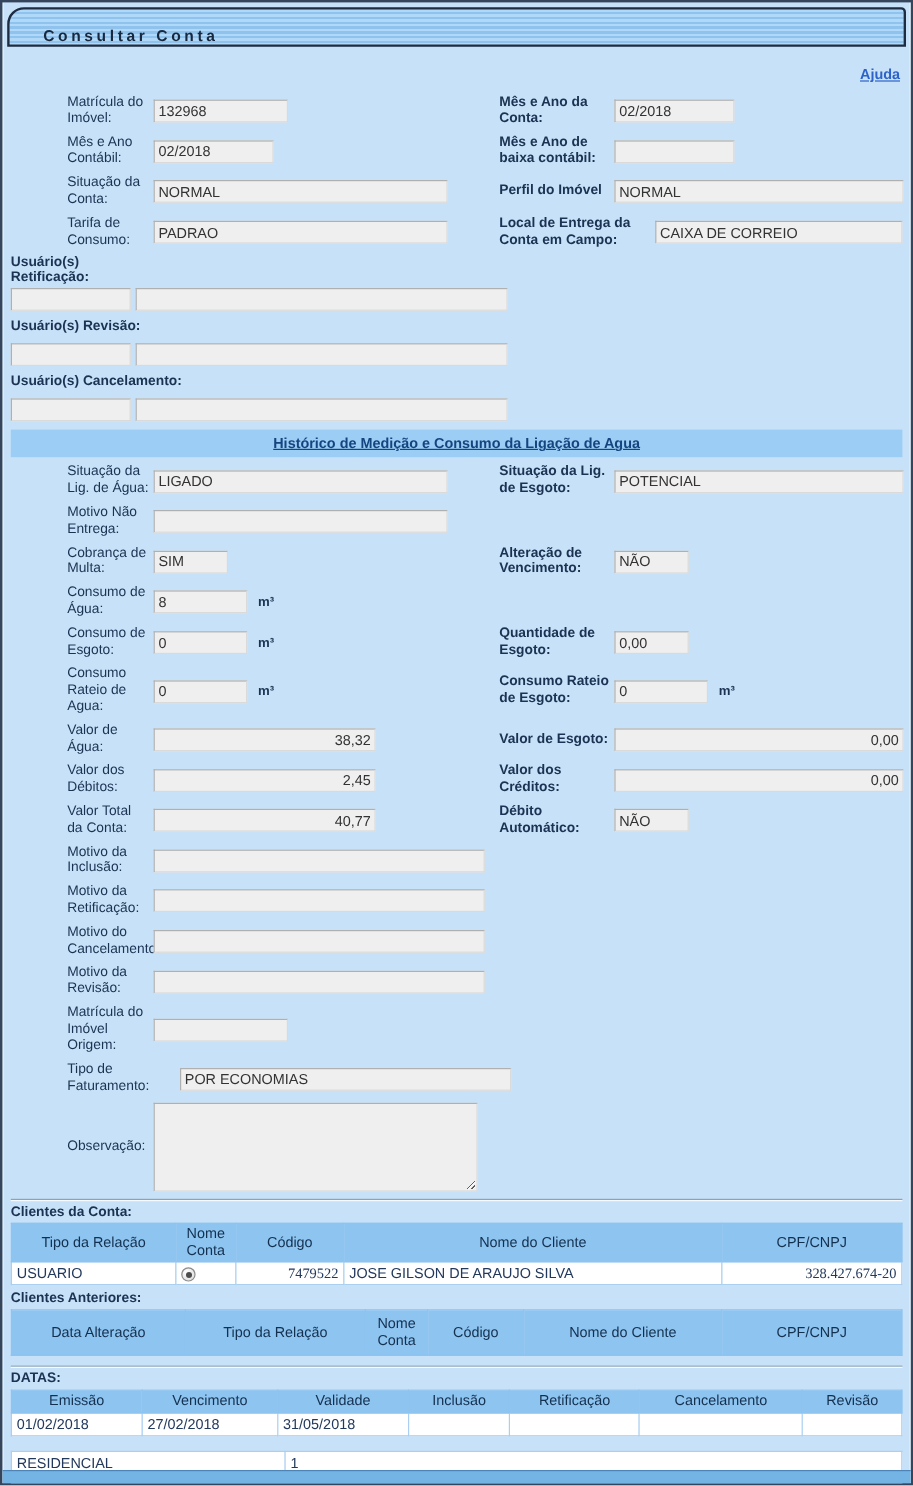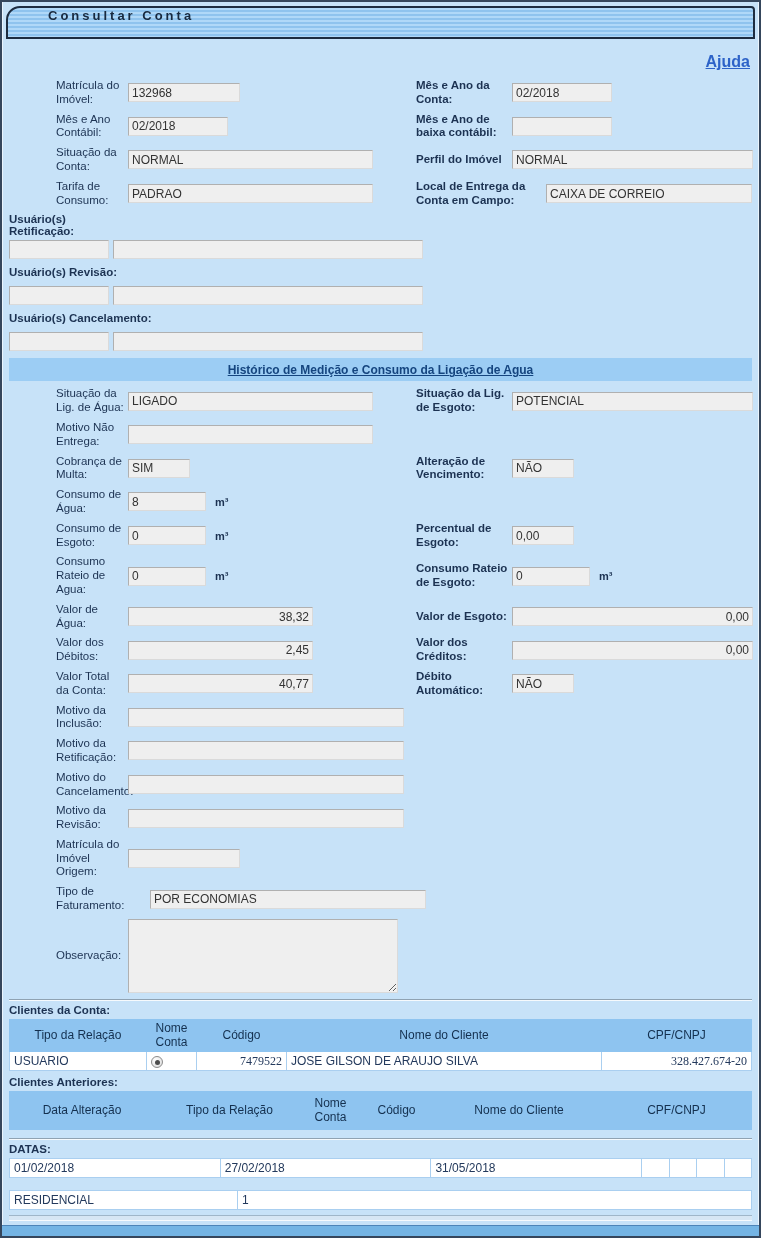--- a/index.html
+++ b/index.html
@@ -7,26 +7,26 @@
   .window {
     width:761px; height:1238px; position:relative; overflow:hidden;
     background:#c7e2f8; border:2px solid #35465c;
     font-family:"Liberation Sans", sans-serif;
     box-shadow: inset 1px 0 0 #eaf4fd, inset -1px 0 0 #eaf4fd, inset 0 -1px 0 #eaf4fd;
   }
   .titlebar {
     margin:4px 4px 0 4px; height:33px;
     border:2px solid #1d2c40; border-radius:14px 4px 0 0;
     background:repeating-linear-gradient(180deg,#b0d8f8 0 2px,#8fc3ee 2px 4px);
-    display:flex; align-items:flex-start; padding-left:40px;
+    display:flex; align-items:flex-end; padding-left:28px;
   }
   .titlebar .title { font-size:13px; font-weight:bold; letter-spacing:3px; color:#18293f; }
   .content { padding:4px 7px 0 7px; }
   .ajuda-row { text-align:right; padding:10px 2px 8px 0; }
-  .link { color:#2d63c8; font-weight:bold; font-size:16px; text-decoration:underline; cursor:pointer; }
+  .link { color:#2d63c8; font-weight:bold; font-size:12px; text-decoration:underline; cursor:pointer; }
 
   .frow { display:flex; margin-bottom:6px; }
   .fcol-l { width:407px; display:flex; align-items:center; flex-shrink:0; }
   .fcol-r { flex:1; display:flex; align-items:center; }
   .lbl { width:119px; padding-right:4px; font-size:11.5px; font-weight:normal; color:#1c3252; line-height:1.2; flex-shrink:0;padding-left:47px; }
   .rlbl { width:96px; padding-right:4px; font-size:11.5px; font-weight:bold; color:#1c3252; line-height:1.2; flex-shrink:0; }
   .rlbl.wide { width:130px; }
   .lbl-solo { font-size:11.5px; font-weight:bold; color:#1c3252; margin:2px 0 3px 0; }
 
   .fld {
@@ -189,21 +189,21 @@
       <div class="fcol-r"></div>
     </div>
 
     <div class="frow">
       <div class="fcol-l">
         <span class="lbl">Consumo de Esgoto:</span>
         <input class="fld w75" readonly="" value="0" style="">
         <span class="unit">m³</span>
       </div>
       <div class="fcol-r">
-        <span class="rlbl">Percentual de Esgoto:</span>
+        <span class="rlbl">Quantidade de Esgoto:</span>
         <input class="fld w60" readonly="" value="0,00" style="">
       </div>
     </div>
 
     <div class="frow">
       <div class="fcol-l">
         <span class="lbl">Consumo Rateio de Agua:</span>
         <input class="fld w75" readonly="" value="0" style="">
         <span class="unit">m³</span>
       </div>
@@ -345,20 +345,29 @@
         <th>CPF/CNPJ</th>
       </tr>
     </tbody>
       </table>
 
     <hr class="sep" style="margin-top:8px;">
 
     <div class="lbl-solo">DATAS:</div>
     <table class="tbl">
       <tbody>
+          <tr>
+        <th>Emissão</th>
+        <th>Vencimento</th>
+        <th>Validade</th>
+        <th>Inclusão</th>
+        <th>Retificação</th>
+        <th>Cancelamento</th>
+        <th>Revisão</th>
+      </tr>
       <tr>
         <td class="c">01/02/2018</td>
         <td class="c">27/02/2018</td>
         <td class="c">31/05/2018</td>
         <td class="c"></td>
         <td class="c"></td>
         <td class="c"></td>
         <td class="c"></td>
       </tr>
     </tbody>

